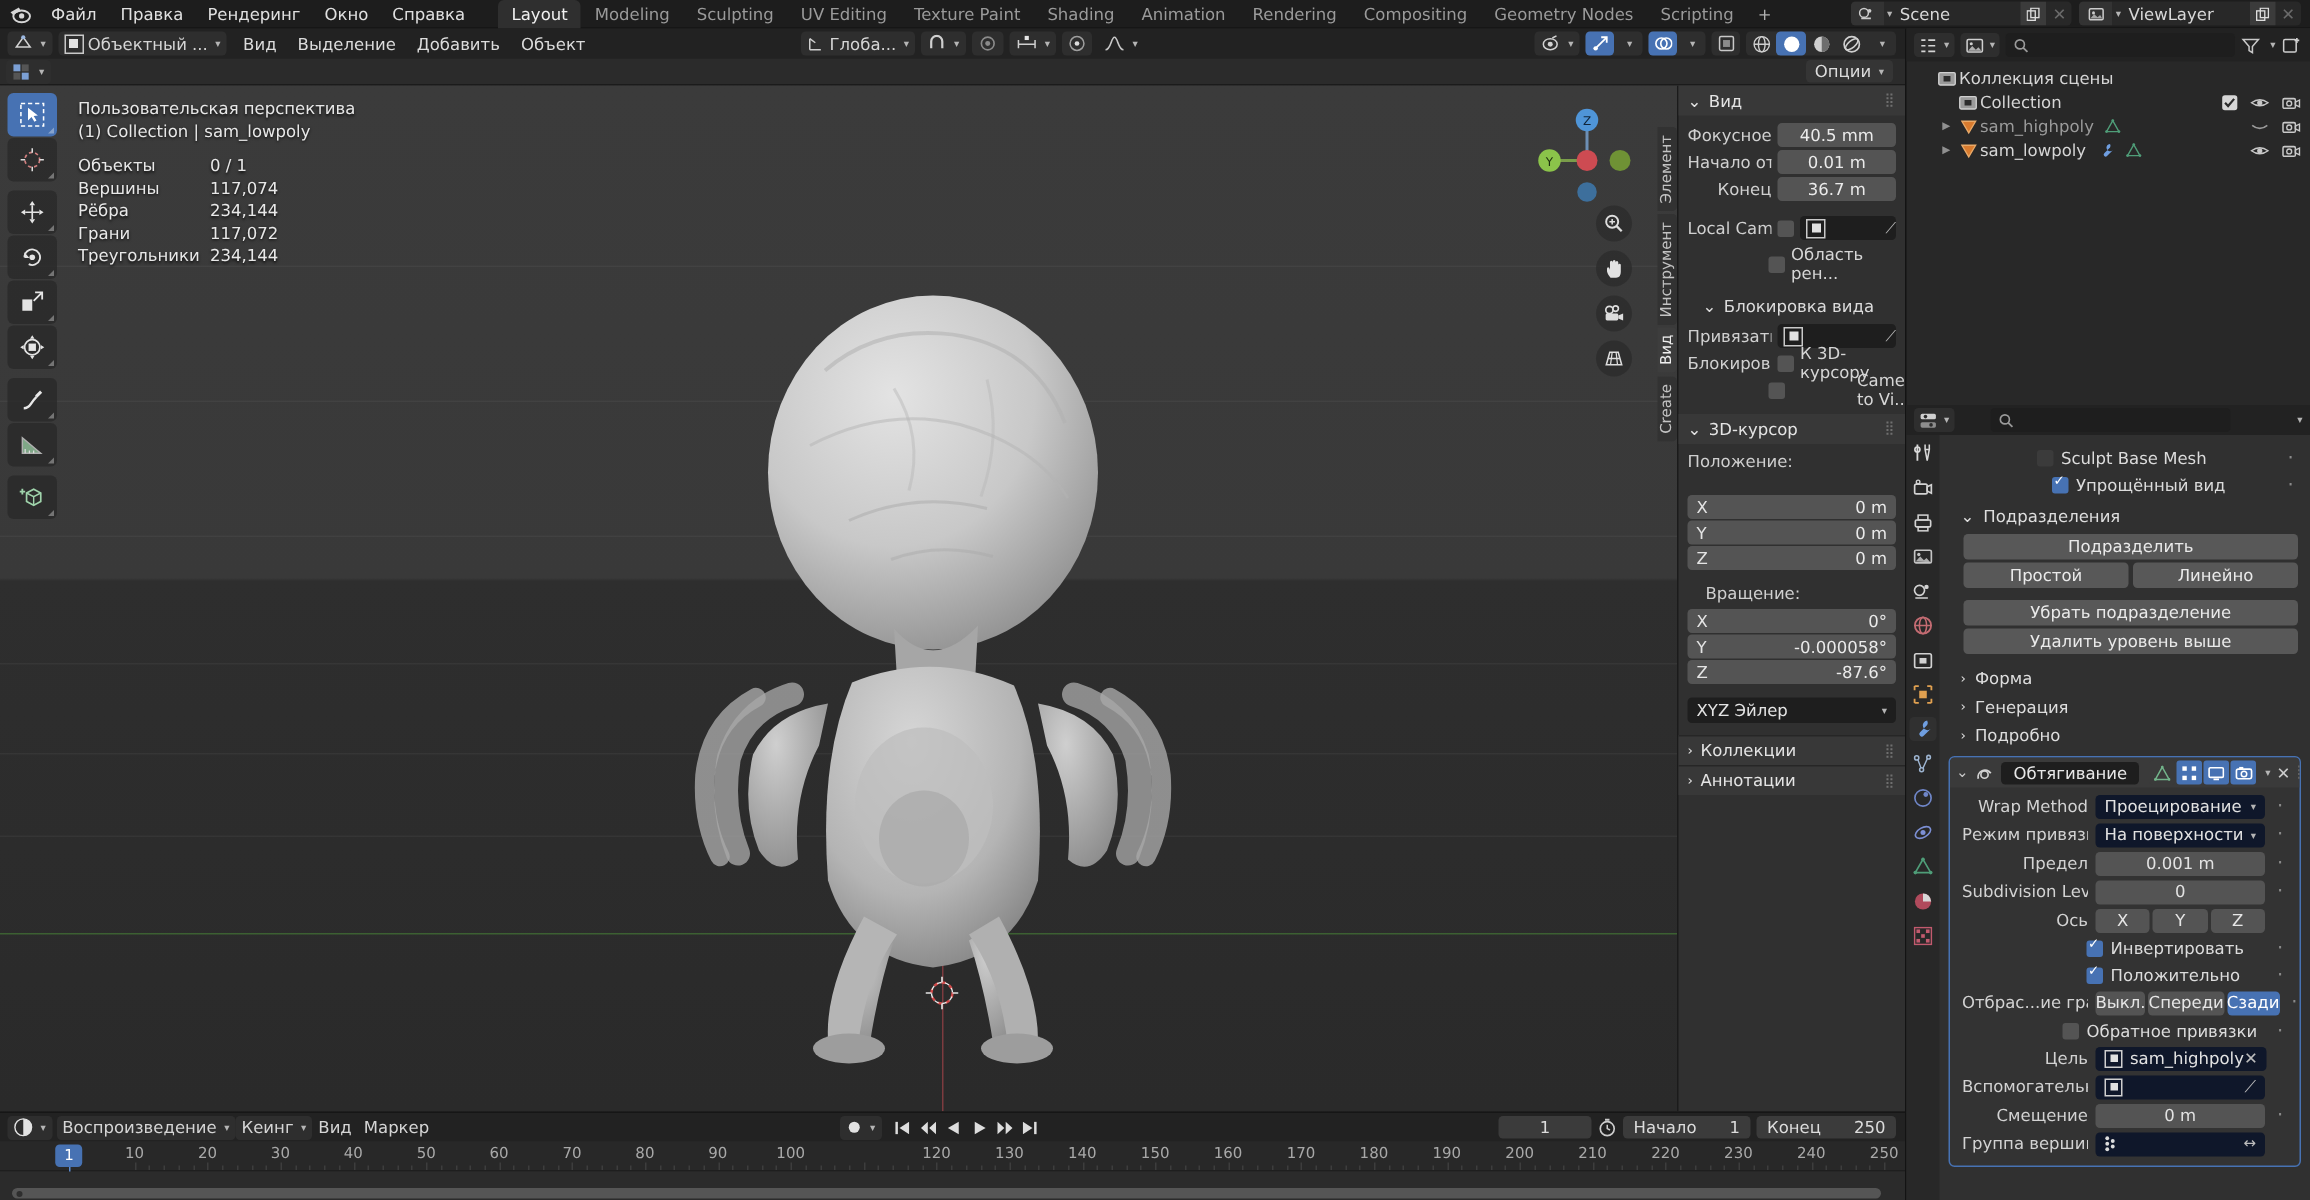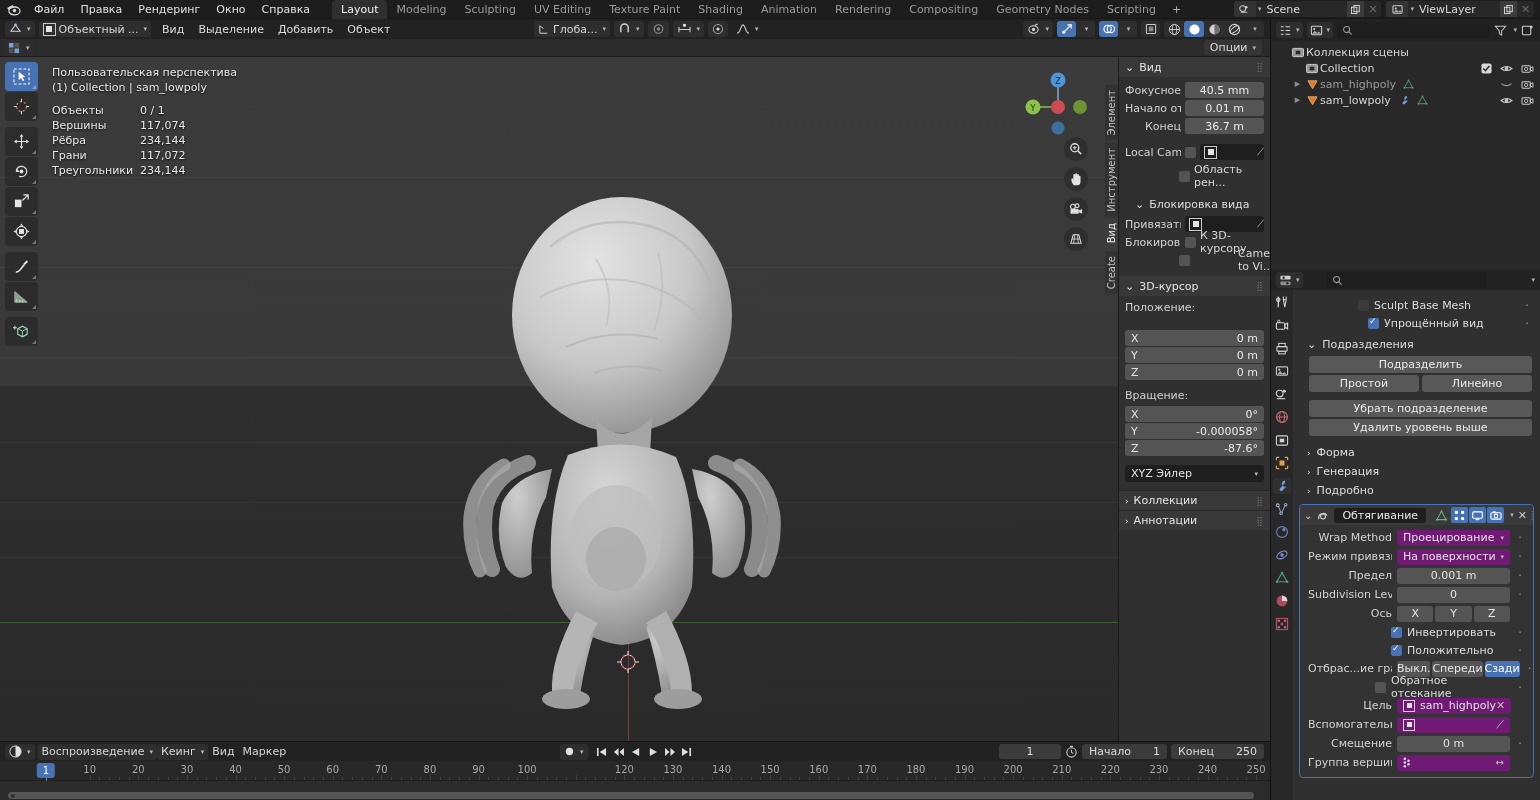--- a/index.html
+++ b/index.html
@@ -219,21 +219,21 @@
   .pr-header { height: 20px; background: #222; display: flex; align-items: center; gap: 5px; padding: 0 5px; }
   .pr-tabs { position: absolute; left: 0; top: 20px; width: 22px; bottom: 0; background: #282828;
     display: flex; flex-direction: column; align-items: center; padding-top: 4px; gap: 7px; }
   .pr-tab { width: 18px; height: 16px; display: flex; align-items: center; justify-content: center;
     font-size: 12px; border-radius: 3px; }
   .pr-tab.sel { background: #303030; }
   .pr-content { position: absolute; left: 22px; top: 20px; right: 0; bottom: 0; overflow: hidden; padding: 2px 0 0 0; }
   .pr-row { display: flex; align-items: center; height: 19px; gap: 5px; padding: 0 8px; }
   .pr-lab { font-size: 11px; color: #d2d2d2; text-align: right; flex: 0 0 84px; white-space: nowrap;
      overflow: hidden; }
-  .pr-val { flex: 1; height: 16px; background: #701a75; border-radius: 3px; display: flex;
+  .pr-val { flex: 1; height: 16px; background: #0f172a; border-radius: 3px; display: flex;
     align-items: center; padding: 0 6px; font-size: 11px; color: #e2e2e2; justify-content: space-between; }
   .pr-val.num { background: #545454; justify-content: center; }
   .pr-dot { width: 10px; text-align: center; color: #8a8a8a; font-size: 13px; flex: none; }
   .big-btn { margin: 2px 8px; height: 17px; background: #585858; border-radius: 3px;
     display: flex; align-items: center; justify-content: center; font-size: 11px; color: #eaeaea; }
   .btn-pair { display: flex; gap: 3px; margin: 2px 8px; }
   .btn-pair .big-btn { margin: 0; flex: 1; }
   .sect-row { display: flex; align-items: center; gap: 6px; height: 19px; padding: 0 8px;
     font-size: 11px; color: #dedede; }
   .mod-panel { margin: 4px 6px 0 6px; border: 1px solid #4772b3; border-radius: 4px;
@@ -773,21 +773,21 @@
               </div>
               <div class="pfield lr" style="margin-bottom: 1px;">
                 <span class="kk">Y</span>
                 <span>0 m</span>
               </div>
               <div class="pfield lr" style="margin-bottom: 1px;">
                 <span class="kk">Z</span>
                 <span>0 m</span>
               </div>
             </div>
-          <div style="font-size:11px;color:#cfcfcf;margin:6px 0 2px 0;">Вращение:</div>
+          <div style="font-size:11px;color:#cfcfcf;margin:6px 0 2px 12px;">Вращение:</div>
           <div id="cursor-rot">
               <div class="pfield lr" style="margin-bottom: 1px;">
                 <span class="kk">X</span>
                 <span>0°</span>
               </div>
               <div class="pfield lr" style="margin-bottom: 1px;">
                 <span class="kk">Y</span>
                 <span>-0.000058°</span>
               </div>
               <div class="pfield lr" style="margin-bottom: 1px;">
@@ -1472,21 +1472,21 @@
             <span class="seg-group" id="cull-group">
                 <span class="seg">Выкл.</span>
                 <span class="seg">Спереди</span>
                 <span class="seg sel">Сзади</span>
               </span>
             <span class="pr-dot">·</span>
           </div>
           <div class="cbrow">
             <span class="sp" style="flex:0 0 62px"></span>
             <span class="cb"></span>
-            <span class="lbl">Обратное отсекание</span>
+            <span class="lbl">Обратное привязки</span>
             <span class="pr-dot" style="margin-left:auto">·</span>
           </div>
           <div class="pr-row">
             <span class="pr-lab">Цель</span>
             <span class="pr-val">
               <span style="display:flex;align-items:center;gap:5px;">
                 <span class="sq-small">
                     <i></i>
                   </span>
                 <span>sam_highpoly</span>

